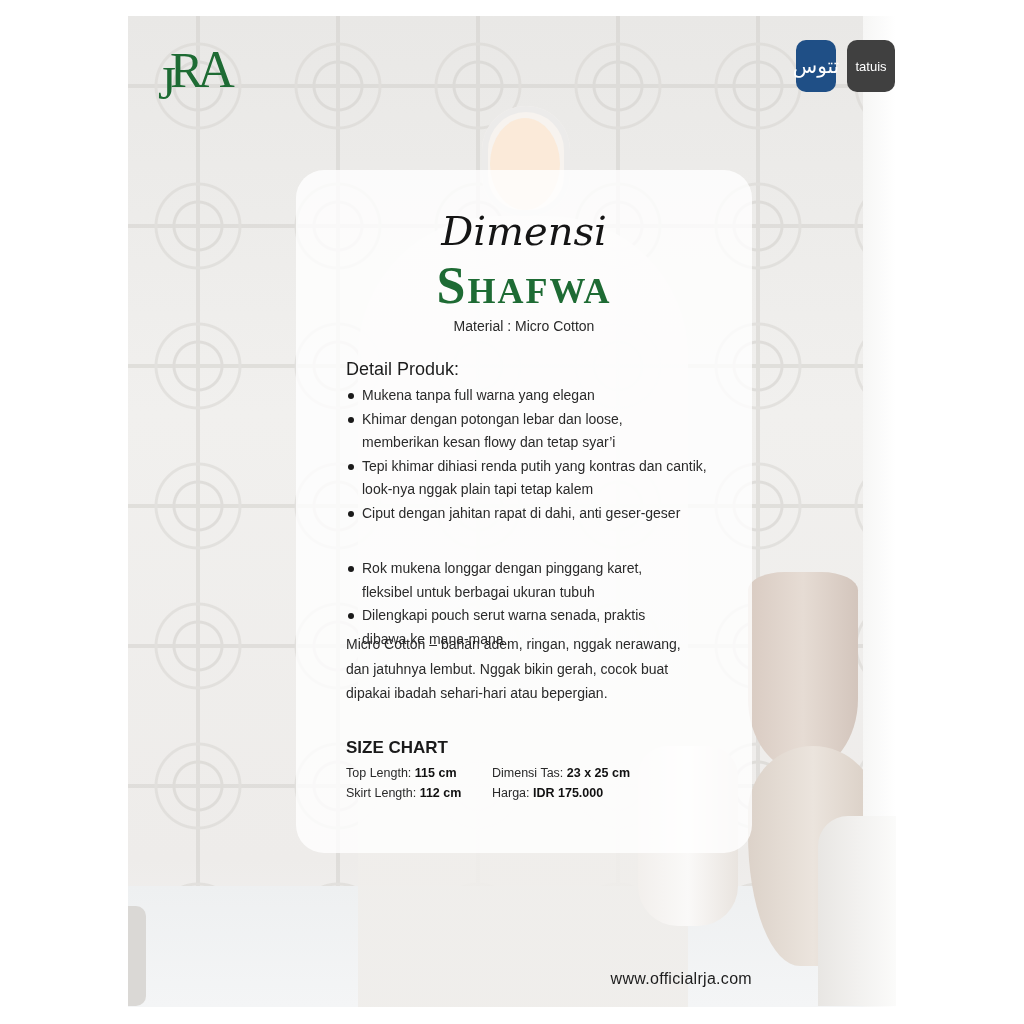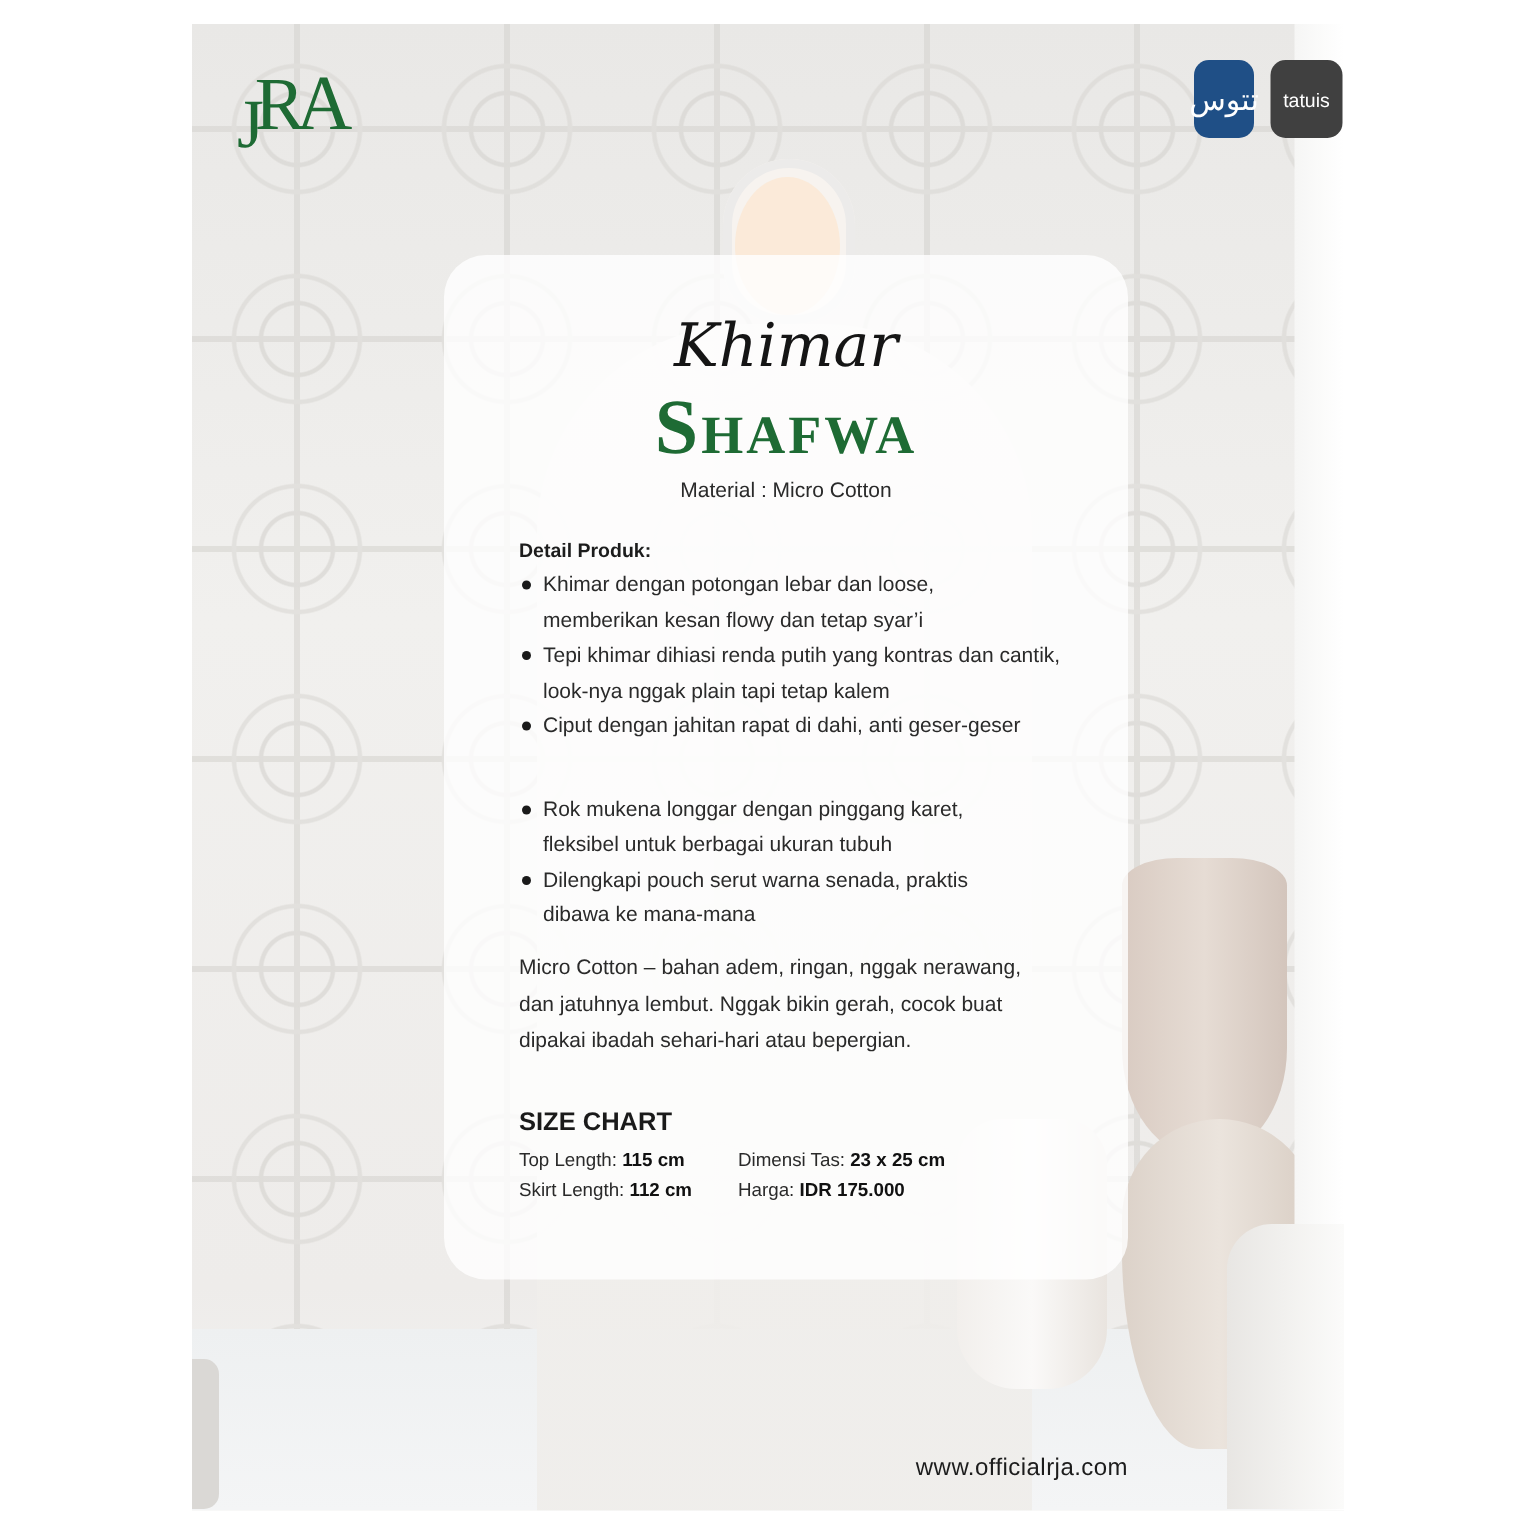--- a/index.html
+++ b/index.html
@@ -35,21 +35,21 @@
   .badge { position:absolute; top:40px; width:40px; height:52px; border-radius:10px; color:#fff; display:flex; align-items:center; justify-content:center; }
   .badge-blue { left:796px; background:#1f4f86; font-size:20px; font-family:"DejaVu Sans", sans-serif; }
   .badge-green { left:847px; width:48px; background:#404040; font-size:13px; font-family:"Liberation Sans", sans-serif; }
 
   .card { position:absolute; left:296px; top:170px; width:456px; height:683px; background:rgba(255,255,255,0.80); border-radius:28px; }
   .title-script { position:absolute; left:296px; width:456px; top:208px; text-align:center; font-family:"DejaVu Serif", serif; font-style:italic; font-size:40px; color:#151515; }
   .title-main { position:absolute; left:296px; width:456px; top:256px; text-align:center; font-family:"Liberation Serif", serif; font-weight:bold; font-size:52px; color:#1e6b34; letter-spacing:2px; font-variant:small-caps; }
   .material { position:absolute; left:296px; width:456px; top:318px; text-align:center; font-size:14px; color:#2a2a2a; }
 
   .section { position:absolute; left:346px; color:#222; font-size:14px; }
-  .heading { font-weight:bold; font-size:13px; color:#1c1c1c; }
+  .heading { font-weight:normal; font-size:18px; color:#1c1c1c; }
   .bullets { list-style:none; margin:0; padding:0; }
   .bullets li { position:relative; padding-left:16px; line-height:23.5px; font-size:14px; color:#2a2a2a; }
   .bullets li::before { content:""; position:absolute; left:2px; top:9px; width:6px; height:6px; border-radius:50%; background:#1a1a1a; }
   .para { line-height:24.5px; font-size:14px; color:#2a2a2a; margin-top:4px; }
   .size-title { font-weight:bold; font-size:17px; color:#1a1a1a; }
   .size-grid { display:grid; grid-template-columns:146px 200px; row-gap:6px; margin-top:8px; font-size:12.5px; color:#2a2a2a; }
   .size-grid b { color:#111; }
   .site { position:absolute; left:296px; width:456px; top:970px; text-align:right; font-size:16px; color:#1c1c1c; letter-spacing:0.3px; }
 </style>
 </head>
@@ -73,27 +73,28 @@
 
 <div class="badge badge-blue">
     <span>تتوس</span>
   </div>
 <div class="badge badge-green">
     <span>tatuis</span>
   </div>
 
 <div class="card"></div>
 
-<div class="title-script">Khimar</div>
+<div class="title-script">Dimensi</div>
 <div class="title-main">Shafwa</div>
 <div class="material">Material : Micro Cotton</div>
 
 <div class="section" style="top:359px; width:380px;">
   <div class="heading">Detail Produk:</div>
   <ul class="bullets" style="margin-top:4px;">
+    <li>Mukena tanpa full warna yang elegan</li>
     <li style="width:330px;">Khimar dengan potongan lebar dan loose, memberikan kesan flowy dan tetap syar’i</li>
     <li style="width:350px;">Tepi khimar dihiasi renda putih yang kontras dan cantik, look-nya nggak plain tapi tetap kalem</li>
     <li>Ciput dengan jahitan rapat di dahi, anti geser-geser</li>
     <li style="width:310px;margin-top:32px;">Rok mukena longgar dengan pinggang karet, fleksibel untuk berbagai ukuran tubuh</li>
     <li style="width:290px;">Dilengkapi pouch serut warna senada, praktis dibawa ke mana-mana</li>
   </ul>
 </div>
 
 <div class="section" style="top:628px; width:360px;">
   <div class="para">Micro Cotton – bahan adem, ringan, nggak nerawang, dan jatuhnya lembut. Nggak bikin gerah, cocok buat dipakai ibadah sehari-hari atau bepergian.</div>

